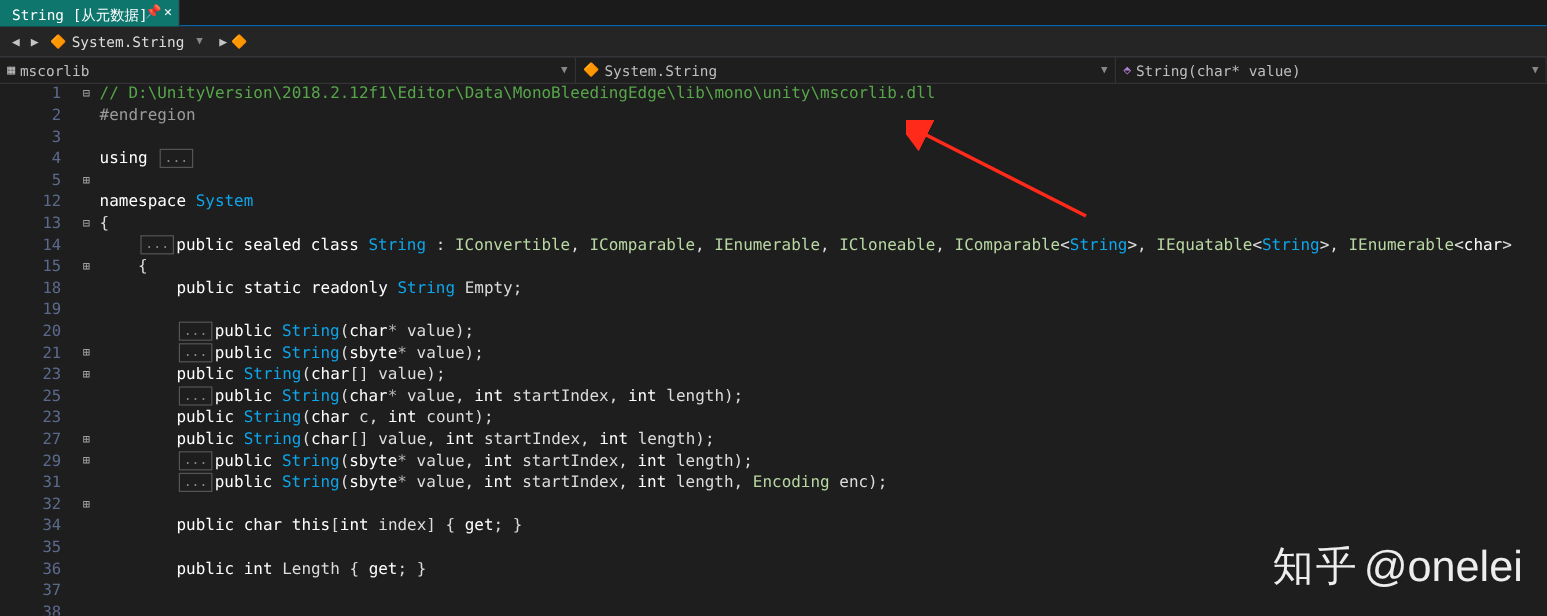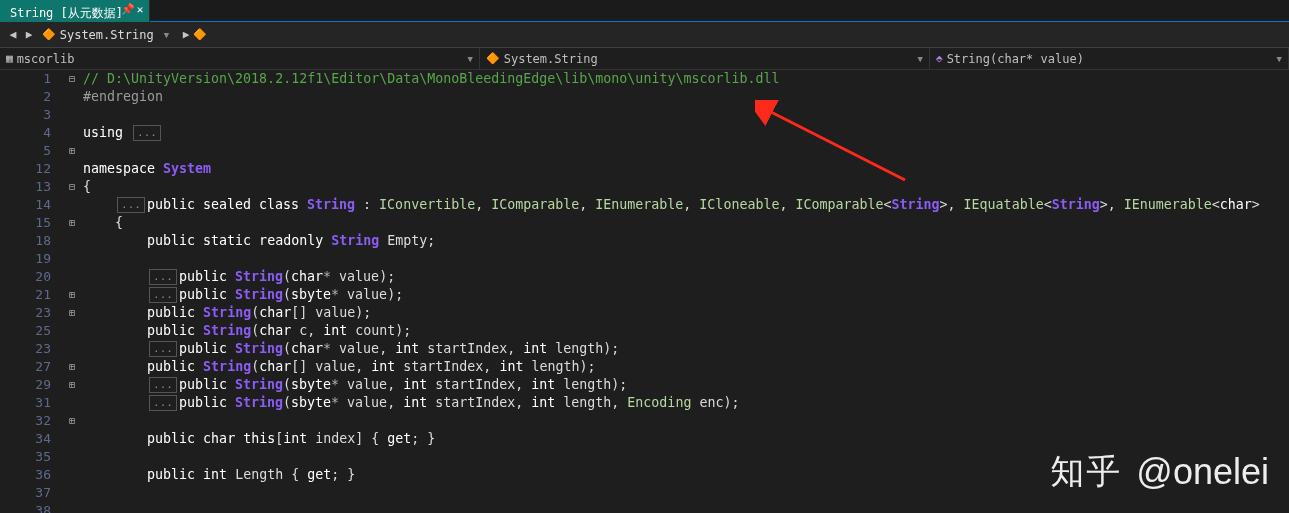--- a/index.html
+++ b/index.html
@@ -62,41 +62,41 @@
 .gutter .ln { height:18px; line-height:18px; font-size:13px; color:#859dd6; opacity:.6; }
 .fold-col {
   width:14px; background:#1e1e1e;
 }
 .fold-col .fold { height:18px; line-height:18px; text-align:center; font-size:10px; color:#a0a0a0; }
 .code {
   flex:1; padding-left:4px; position:relative;
 }
 .code .row { height:18px; line-height:18px; white-space:pre; font-size:13.3px; }
 .k { color:#ffffff; }
-.t { color:#8b5cf6;font-weight:bold; }
+.t { color:#0ea5e9; }
 .i { color:#b8d7a3; }
 .c { color:#57a64a; }
 .p { color:#9b9b9b; }
 .op { color:#b4b4b4; }
 .txt { color:#dcdcdc; }
 .box {
   display:inline-block; border:1px solid #555;
   padding:0 3px; margin:0 2px; font-size:11px;
   color:#888; background:#1e1e1e; line-height:14px;
   vertical-align:middle;
 }
 .arrow-annot {
   position:absolute; left:755px; top:100px;
   pointer-events:none;
 }
 .watermark {
   position:absolute; right:20px; bottom:18px;
   font-family:"Microsoft YaHei",sans-serif;
   font-size:36px; color:#fff; opacity:.92;
-  display:flex; align-items:center; gap:14px;
+  display:flex; align-items:center; gap:4px;
   font-weight:300;
 }
 .zh-logo { font-size:34px; letter-spacing:2px; }
 </style>
 </head>
 <body>
 
 <div class="tabbar">
   <div class="tab">
     <span>String [从元数据]</span>
@@ -198,22 +198,22 @@
       <div class="row"></div>
       <div class="row"><span class="k">namespace</span><span class="txt"> </span><span class="t">System</span></div>
       <div class="row"><span class="txt">{</span></div>
       <div class="row"><span>    </span><span class="box">...</span><span class="k">public sealed class</span><span class="txt"> </span><span class="t">String</span><span class="txt"> : </span><span class="i">IConvertible</span><span class="txt">, </span><span class="i">IComparable</span><span class="txt">, </span><span class="i">IEnumerable</span><span class="txt">, </span><span class="i">ICloneable</span><span class="txt">, </span><span class="i">IComparable</span><span class="txt">&lt;</span><span class="t">String</span><span class="txt">&gt;, </span><span class="i">IEquatable</span><span class="txt">&lt;</span><span class="t">String</span><span class="txt">&gt;, </span><span class="i">IEnumerable</span><span class="txt">&lt;</span><span class="k">char</span><span class="txt">&gt;</span></div>
       <div class="row"><span>    </span><span class="txt">{</span></div>
       <div class="row"><span>        </span><span class="k">public static readonly</span><span class="txt"> </span><span class="t">String</span><span class="txt"> Empty;</span></div>
       <div class="row"><span>        </span></div>
       <div class="row"><span>        </span><span class="box">...</span><span class="k">public</span><span class="txt"> </span><span class="t">String</span><span class="txt">(</span><span class="k">char</span><span class="op">*</span><span class="txt"> value);</span></div>
       <div class="row"><span>        </span><span class="box">...</span><span class="k">public</span><span class="txt"> </span><span class="t">String</span><span class="txt">(</span><span class="k">sbyte</span><span class="op">*</span><span class="txt"> value);</span></div>
       <div class="row"><span>        </span><span class="k">public</span><span class="txt"> </span><span class="t">String</span><span class="txt">(</span><span class="k">char</span><span class="txt">[] value);</span></div>
+      <div class="row"><span>        </span><span class="box">...</span><span class="k">public</span><span class="txt"> </span><span class="t">String</span><span class="txt">(</span><span class="k">char</span><span class="op">*</span><span class="txt"> value, </span><span class="k">int</span><span class="txt"> startIndex, </span><span class="k">int</span><span class="txt"> length);</span></div>
       <div class="row"><span>        </span><span class="k">public</span><span class="txt"> </span><span class="t">String</span><span class="txt">(</span><span class="k">char</span><span class="txt"> c, </span><span class="k">int</span><span class="txt"> count);</span></div>
-      <div class="row"><span>        </span><span class="box">...</span><span class="k">public</span><span class="txt"> </span><span class="t">String</span><span class="txt">(</span><span class="k">char</span><span class="op">*</span><span class="txt"> value, </span><span class="k">int</span><span class="txt"> startIndex, </span><span class="k">int</span><span class="txt"> length);</span></div>
       <div class="row"><span>        </span><span class="k">public</span><span class="txt"> </span><span class="t">String</span><span class="txt">(</span><span class="k">char</span><span class="txt">[] value, </span><span class="k">int</span><span class="txt"> startIndex, </span><span class="k">int</span><span class="txt"> length);</span></div>
       <div class="row"><span>        </span><span class="box">...</span><span class="k">public</span><span class="txt"> </span><span class="t">String</span><span class="txt">(</span><span class="k">sbyte</span><span class="op">*</span><span class="txt"> value, </span><span class="k">int</span><span class="txt"> startIndex, </span><span class="k">int</span><span class="txt"> length);</span></div>
       <div class="row"><span>        </span><span class="box">...</span><span class="k">public</span><span class="txt"> </span><span class="t">String</span><span class="txt">(</span><span class="k">sbyte</span><span class="op">*</span><span class="txt"> value, </span><span class="k">int</span><span class="txt"> startIndex, </span><span class="k">int</span><span class="txt"> length, </span><span class="i">Encoding</span><span class="txt"> enc);</span></div>
       <div class="row"><span>        </span></div>
       <div class="row"><span>        </span><span class="k">public</span><span class="txt"> </span><span class="k">char</span><span class="txt"> </span><span class="k">this</span><span class="txt">[</span><span class="k">int</span><span class="txt"> index] { </span><span class="k">get</span><span class="txt">; }</span></div>
       <div class="row"><span>        </span></div>
       <div class="row"><span>        </span><span class="k">public</span><span class="txt"> </span><span class="k">int</span><span class="txt"> Length { </span><span class="k">get</span><span class="txt">; }</span></div>
       <div class="row"><span>        </span></div>
     </div>
 </div>

